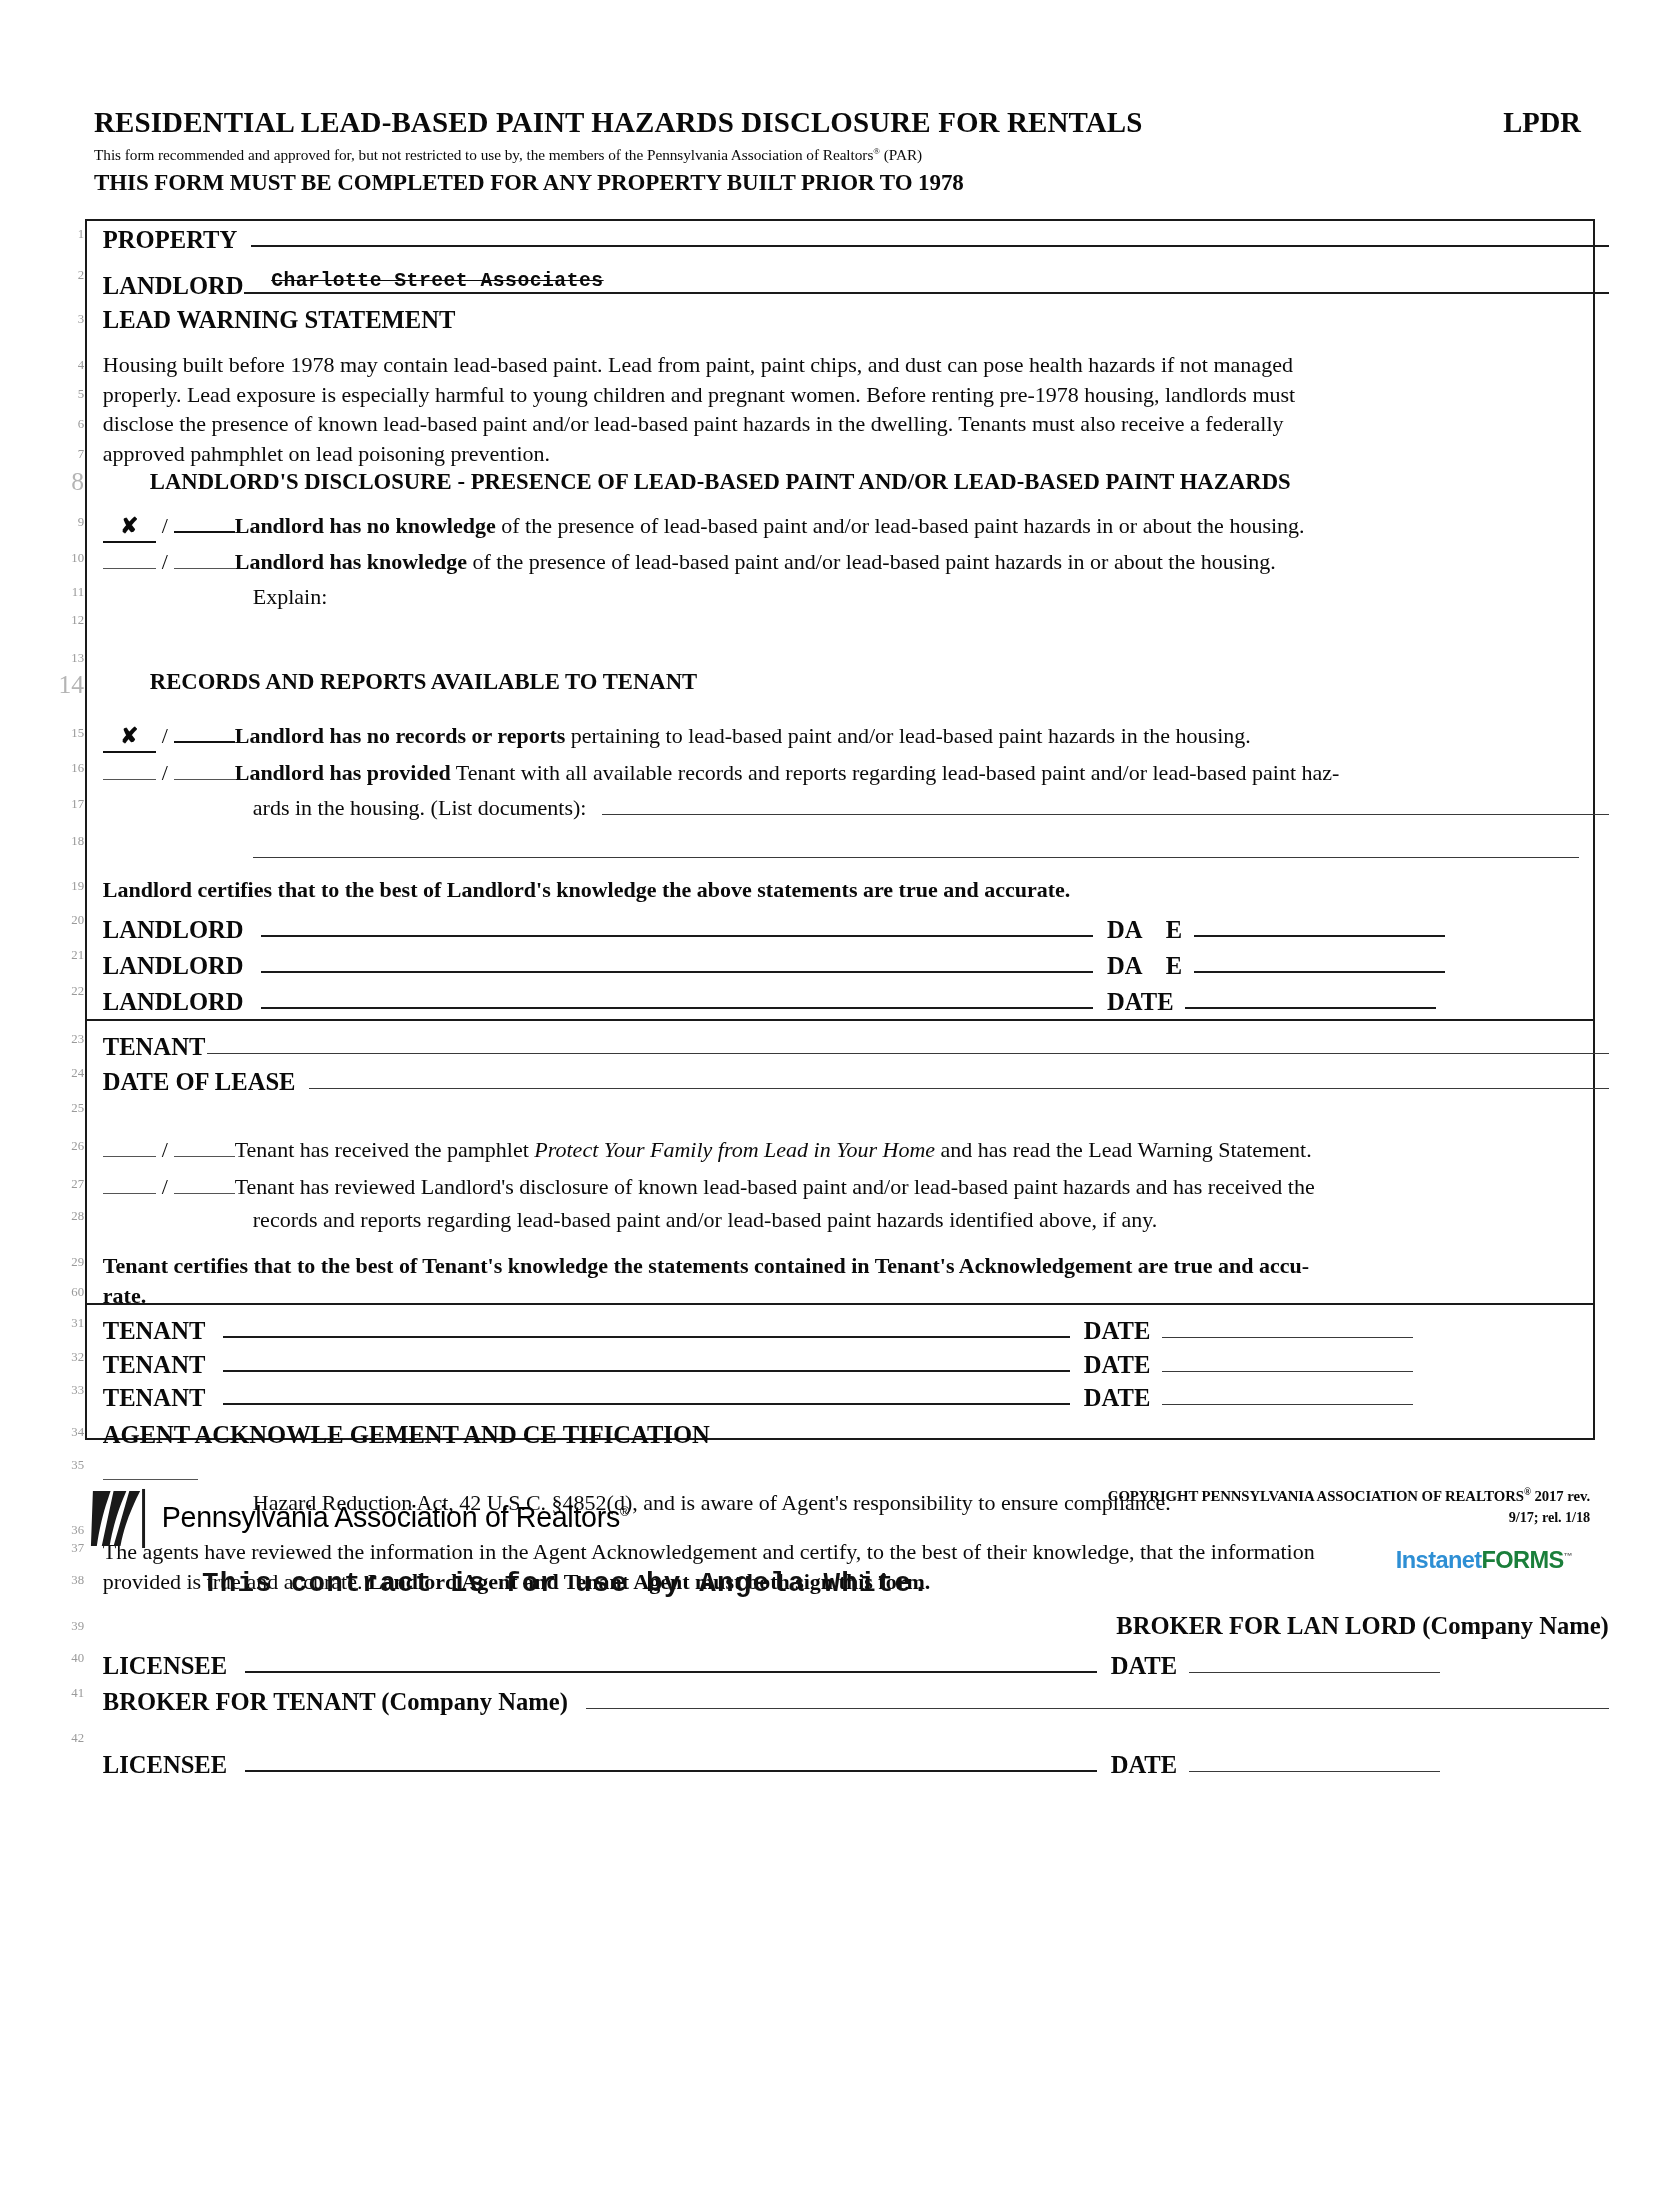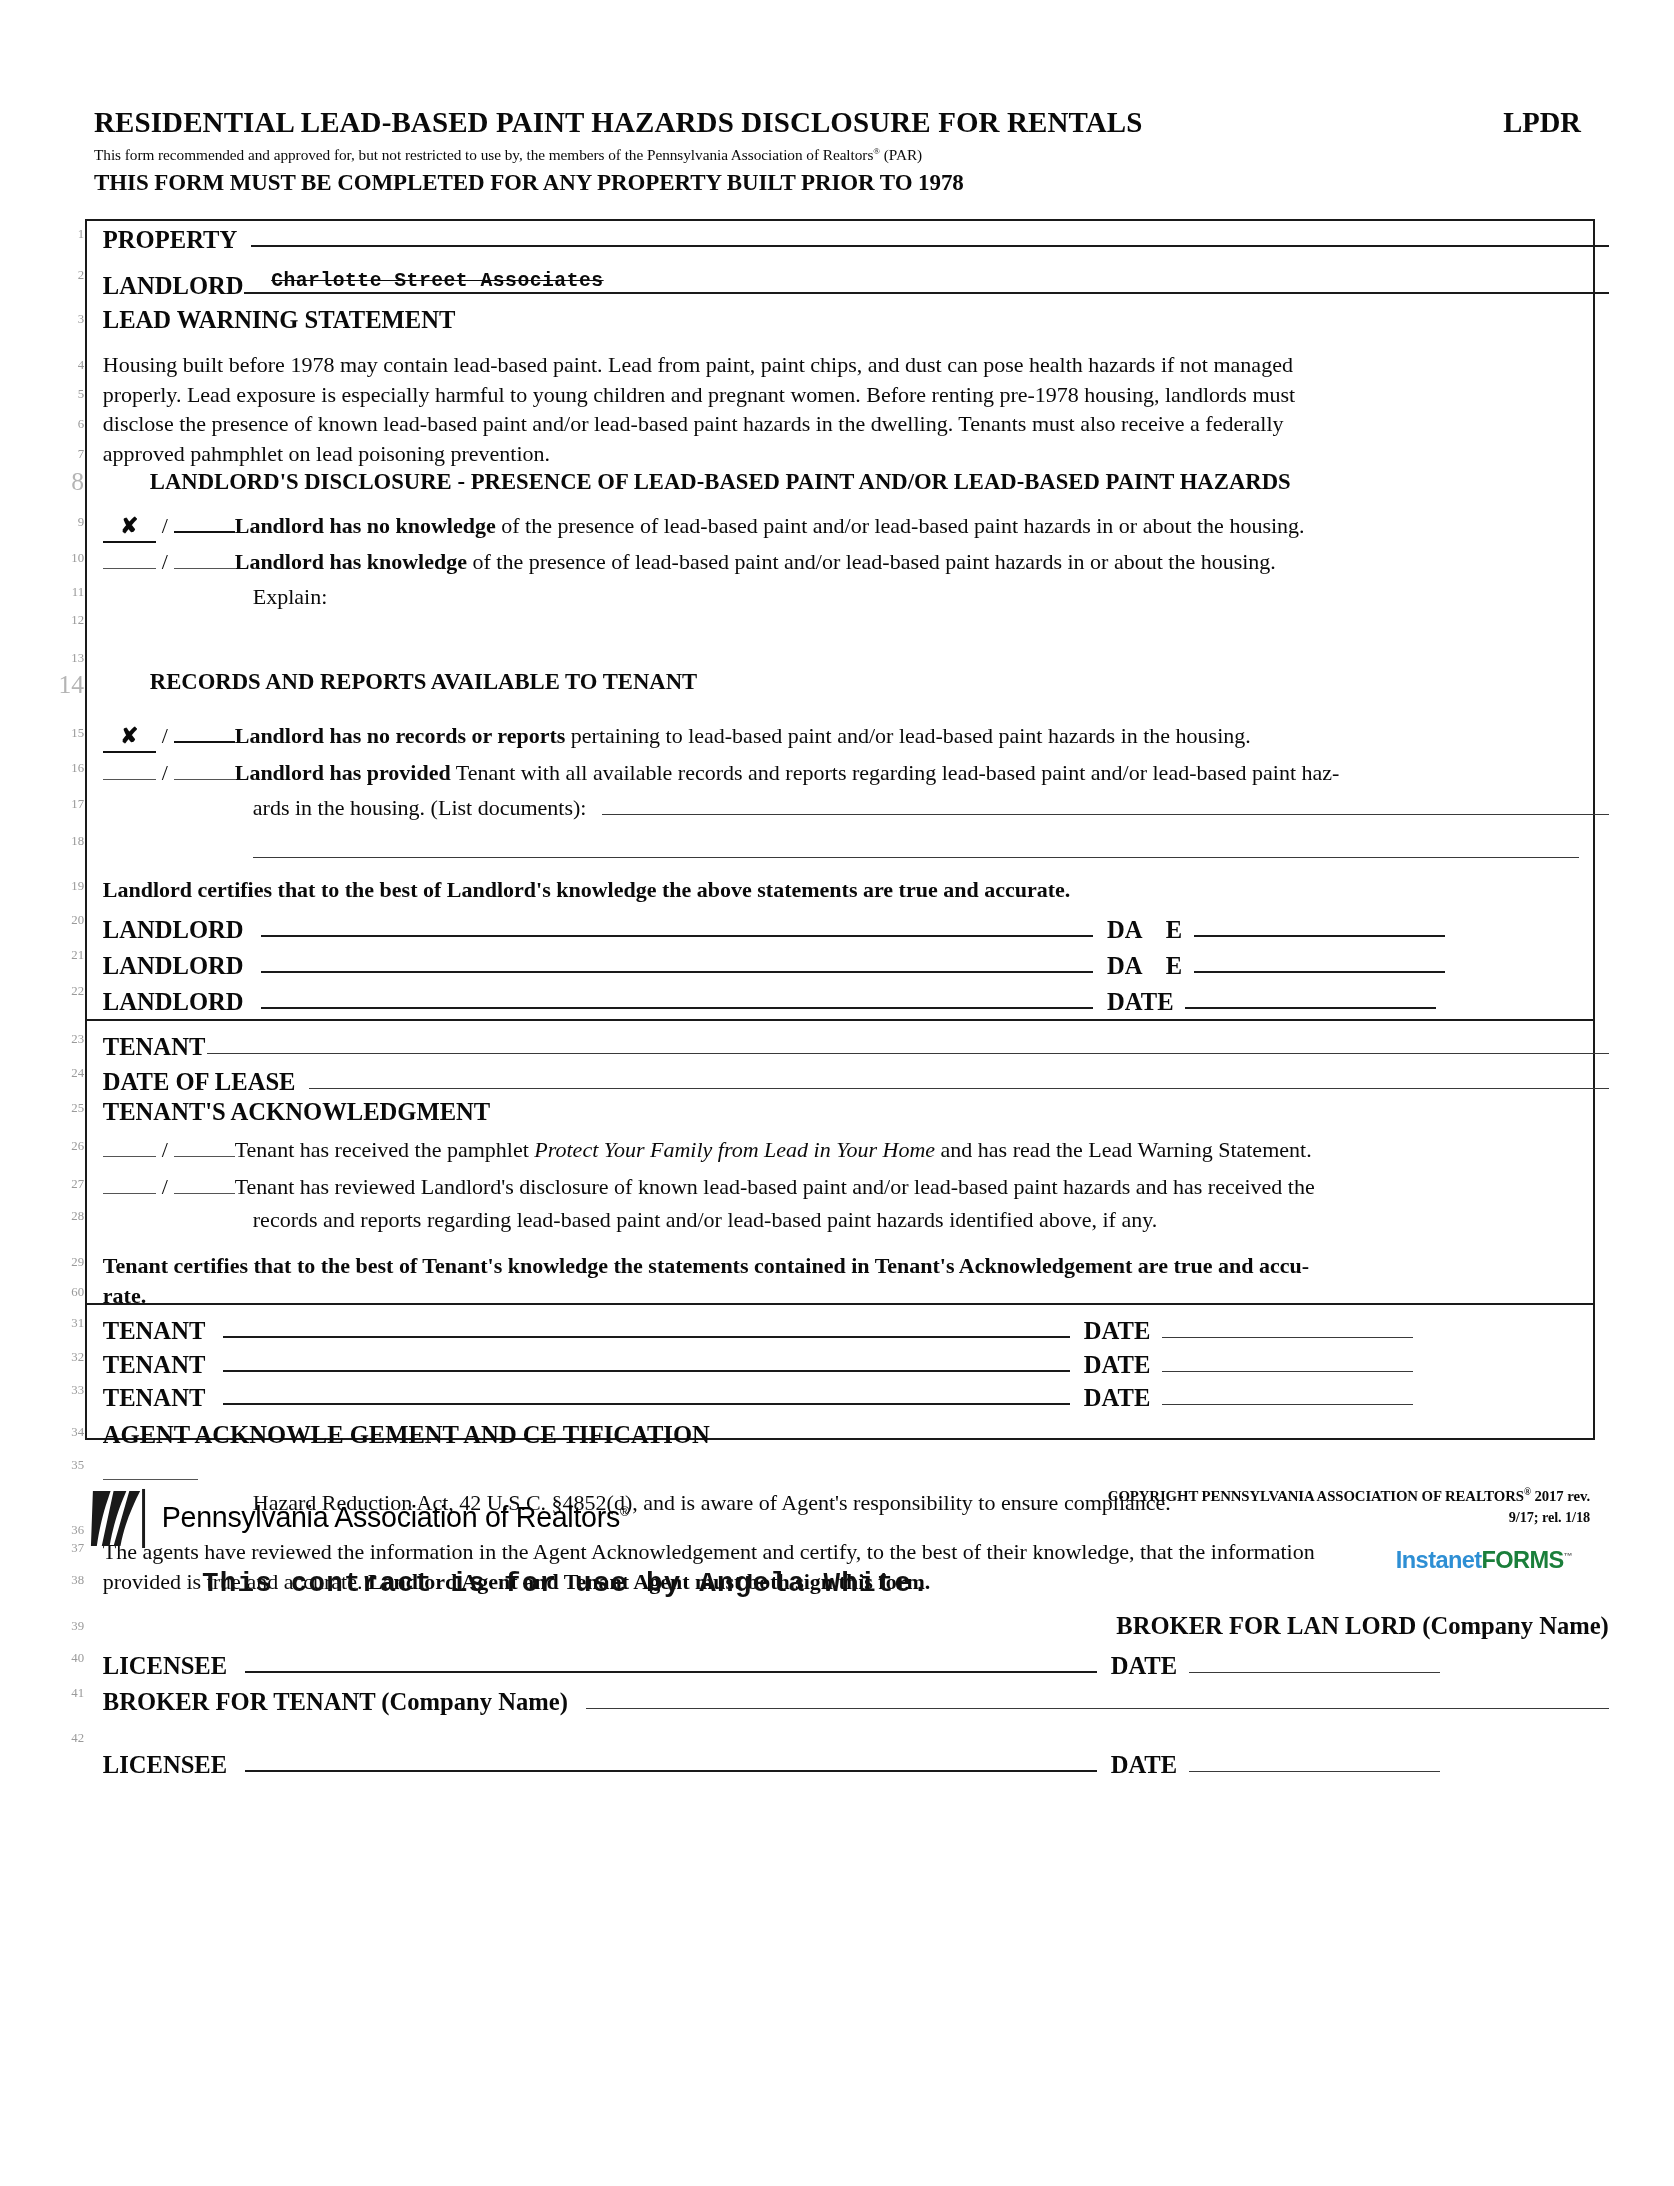--- a/index.html
+++ b/index.html
@@ -249,21 +249,20 @@
     <div class="row inline-row" style="top:807px;" data-name="tenant-row">
       <span class="fld-title" data-name="tenant-label">TENANT</span>
       <span class="grow rule-thin" style="margin:0 0 7.9px 2px; height:25.6px;" data-name="tenant-input"></span>
     </div>
 
     <div class="row inline-row" style="top:842px;" data-name="date-of-lease-row">
       <span class="fld-title" data-name="date-of-lease-label">DATE OF LEASE</span>
       <span class="grow rule-thin" style="margin:0 0 7.9px 13.8px; height:25.6px;" data-name="date-of-lease-input"></span>
     </div>
 
-    <div class="row fld-title" style="top:877px;" data-name="tenant-acknowledgment-heading">TENANT'S ACKNOWLEDGMENT</div>
 
     <div class="row body-txt" style="top:914px;" data-name="tenant-ack-1">
       <span style="display:inline-block; width:53px; border-bottom:1.6px solid #555;" data-name="tenant-ack-1-checkbox"></span><span data-name="slash-separator" style="padding:0 5.9px;">/</span><span style="display:inline-block; width:61px; border-bottom:1.6px solid #555;" data-name="tenant-ack-1-second-box"></span><span data-name="tenant-ack-1-pre">Tenant has received the pamphlet </span><em data-name="pamphlet-title">Protect Your Family from Lead in Your Home</em><span data-name="tenant-ack-1-post"> and has read the Lead Warning Statement.</span>
     </div>
 
     <div class="row body-txt" style="top:951px;" data-name="tenant-ack-2">
       <span style="display:inline-block; width:53px; border-bottom:1.6px solid #555;" data-name="tenant-ack-2-checkbox"></span><span data-name="slash-separator" style="padding:0 5.9px;">/</span><span style="display:inline-block; width:61px; border-bottom:1.6px solid #555;" data-name="tenant-ack-2-second-box"></span><span data-name="tenant-ack-2-text">Tenant has reviewed Landlord's disclosure of known lead-based paint and/or lead-based paint hazards and has received the</span>
     </div>
     <div class="row body-txt" style="top:984px; padding-left:150px;" data-name="tenant-ack-2-continued">records and reports regarding lead-based paint and/or lead-based paint hazards identified above, if any.</div>
 

